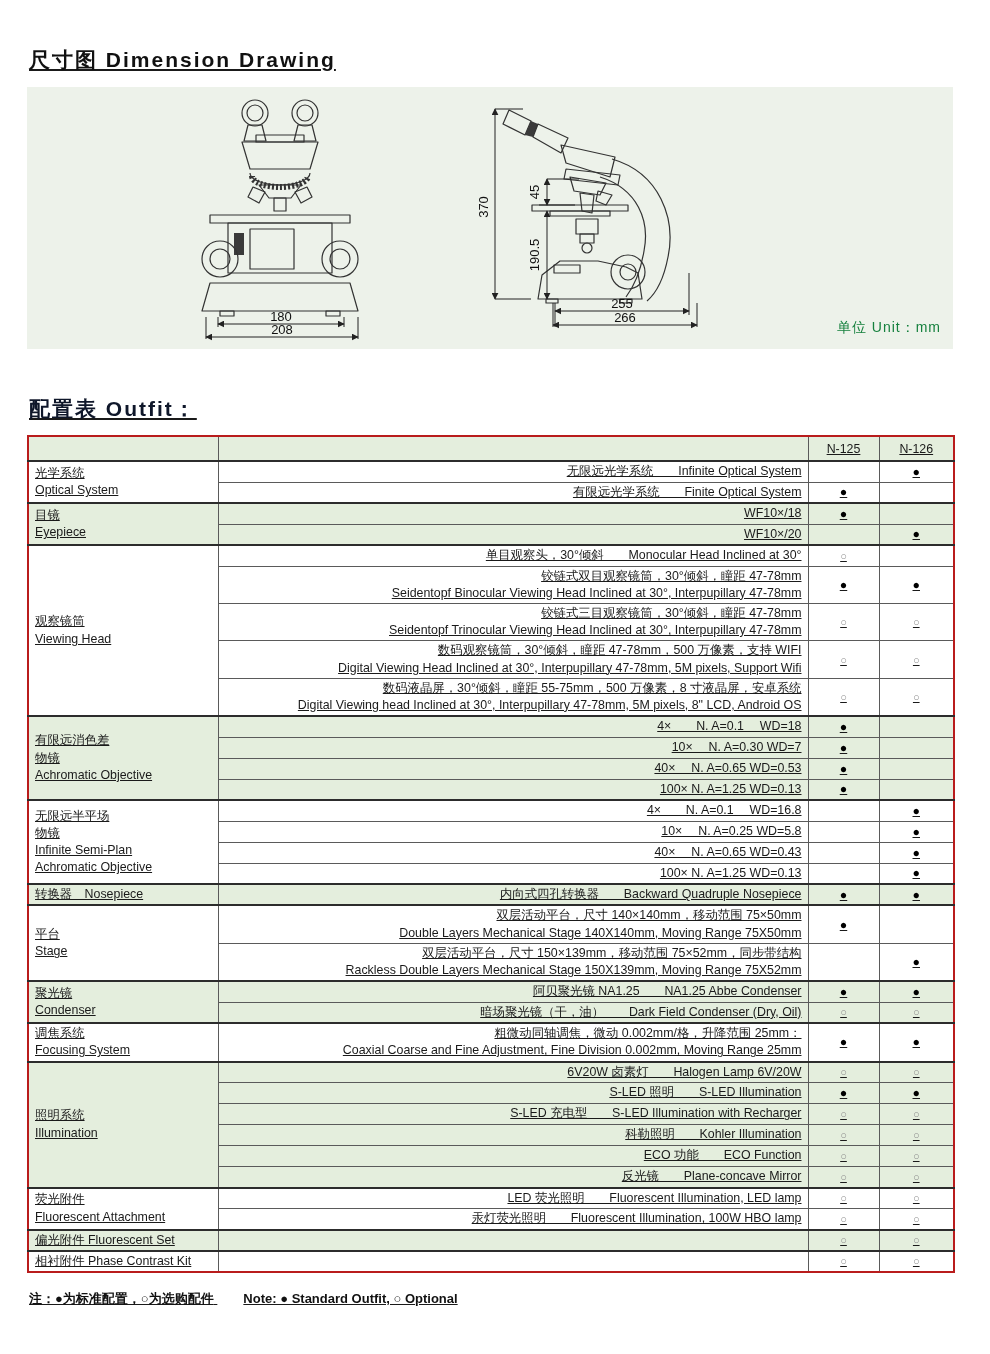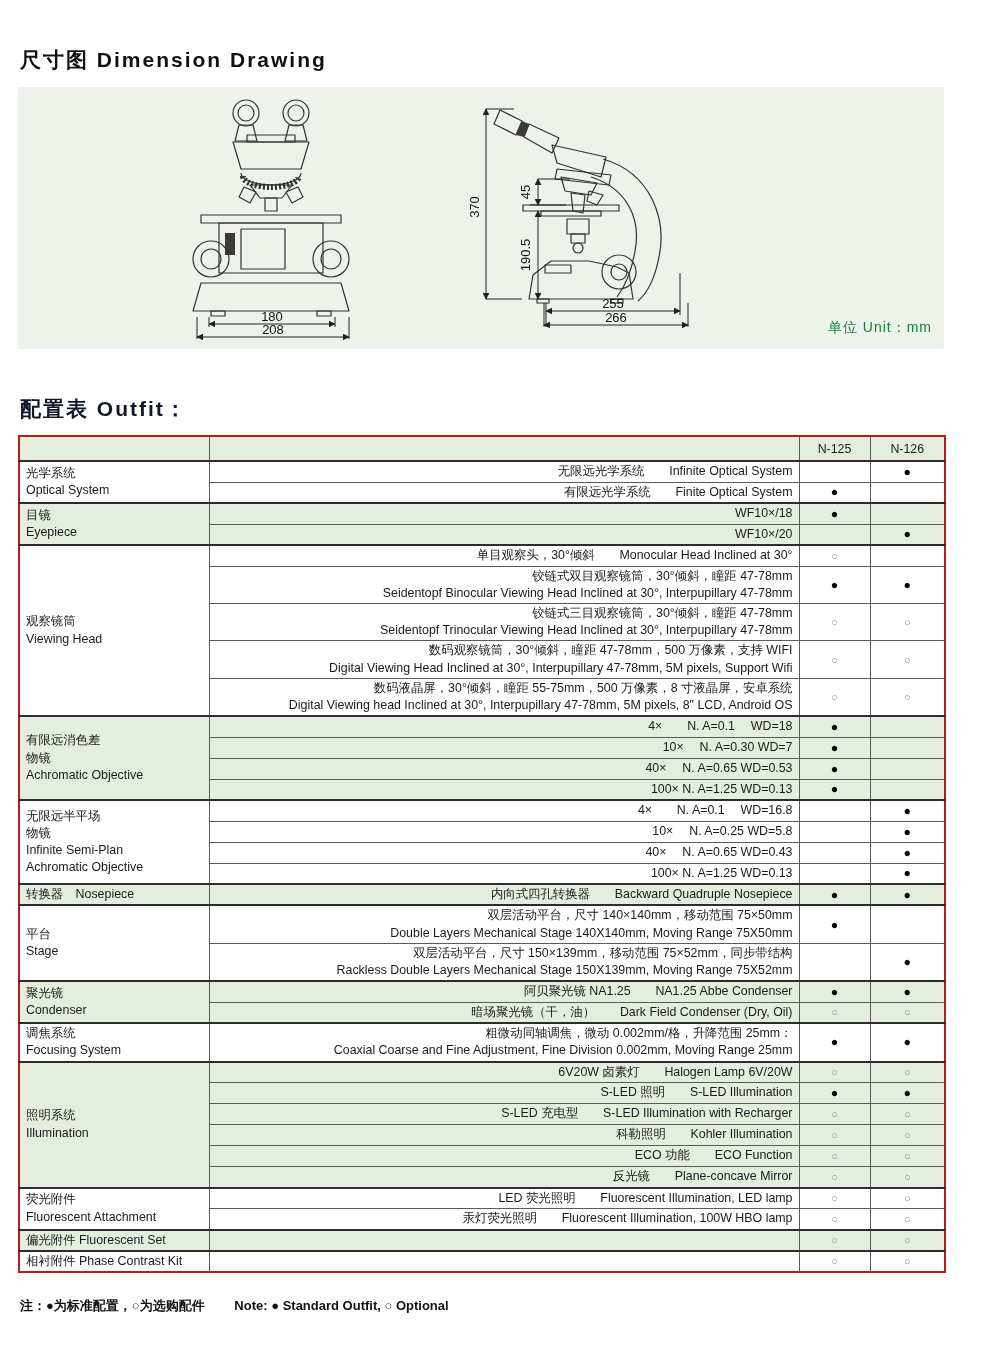--- a/index.html
+++ b/index.html
@@ -1,17 +1,17 @@
 <!DOCTYPE html>
 <html><head>
 <meta charset="utf-8">
 <style>
   html,body{margin:0;padding:0;background:#fff;}
   body{width:990px;height:1354px;font-family:"Liberation Sans","DejaVu Sans",sans-serif;color:#1a1a1a;overflow:hidden;}
-  .wrap{padding:0 18px;}
+  .wrap{padding:0 27px;text-decoration:underline;}
   h1.sec-title{font-size:21px;font-weight:700;letter-spacing:2px;margin:46px 0 13px 2px;color:#111;}
   h2.sec-title{font-size:21px;font-weight:700;letter-spacing:2px;margin:46px 0 12px 2px;color:#0f172a;}
   
   .panel{position:relative;width:926px;height:262px;background:#edf2ea;}
   .panel svg{position:absolute;overflow:visible;}
   .svg-front{left:170px;top:10px;}
   .svg-side{left:452px;top:8px;}
   .unit-note{position:absolute;right:12px;bottom:12px;font-size:14px;color:#15803d;letter-spacing:1px;}
   .lineart{stroke:#333;fill:none;stroke-width:1.2;stroke-linejoin:round;}
   .dark{fill:#3a3a3a;stroke:none;}
@@ -23,21 +23,21 @@
   table.outfit thead th{background:#e4eedd;height:21px;text-align:center;}
   table.outfit tbody{border-top:2px solid #2c2c2c;}
   table.outfit tbody.alt td{background:#e4eedd;}
   td.cat div,td.desc div{line-height:17.2px;white-space:nowrap;overflow:hidden;}
   td.cat{text-align:left;margin-left:12px;}
   td.desc{text-align:right;}
   td.mark{text-align:center;font-size:12px;color:#000;padding:1px 0;}
   td.mark.opt{color:#8d8d8d;font-size:11px;}
   tr{height:21px;}
   
-  .legend{margin:24px 0 0 2px;font-size:13px;font-weight:700;color:#111;}
+  .legend{margin:17px 0 0 2px;font-size:13px;font-weight:700;color:#111;}
   .legend .en{margin-left:26px;}
 </style>
 </head>
 <body>
 
 <div class="wrap">
 
   <h1 class="sec-title">尺寸图 Dimension Drawing</h1>
 
   <div class="panel">

